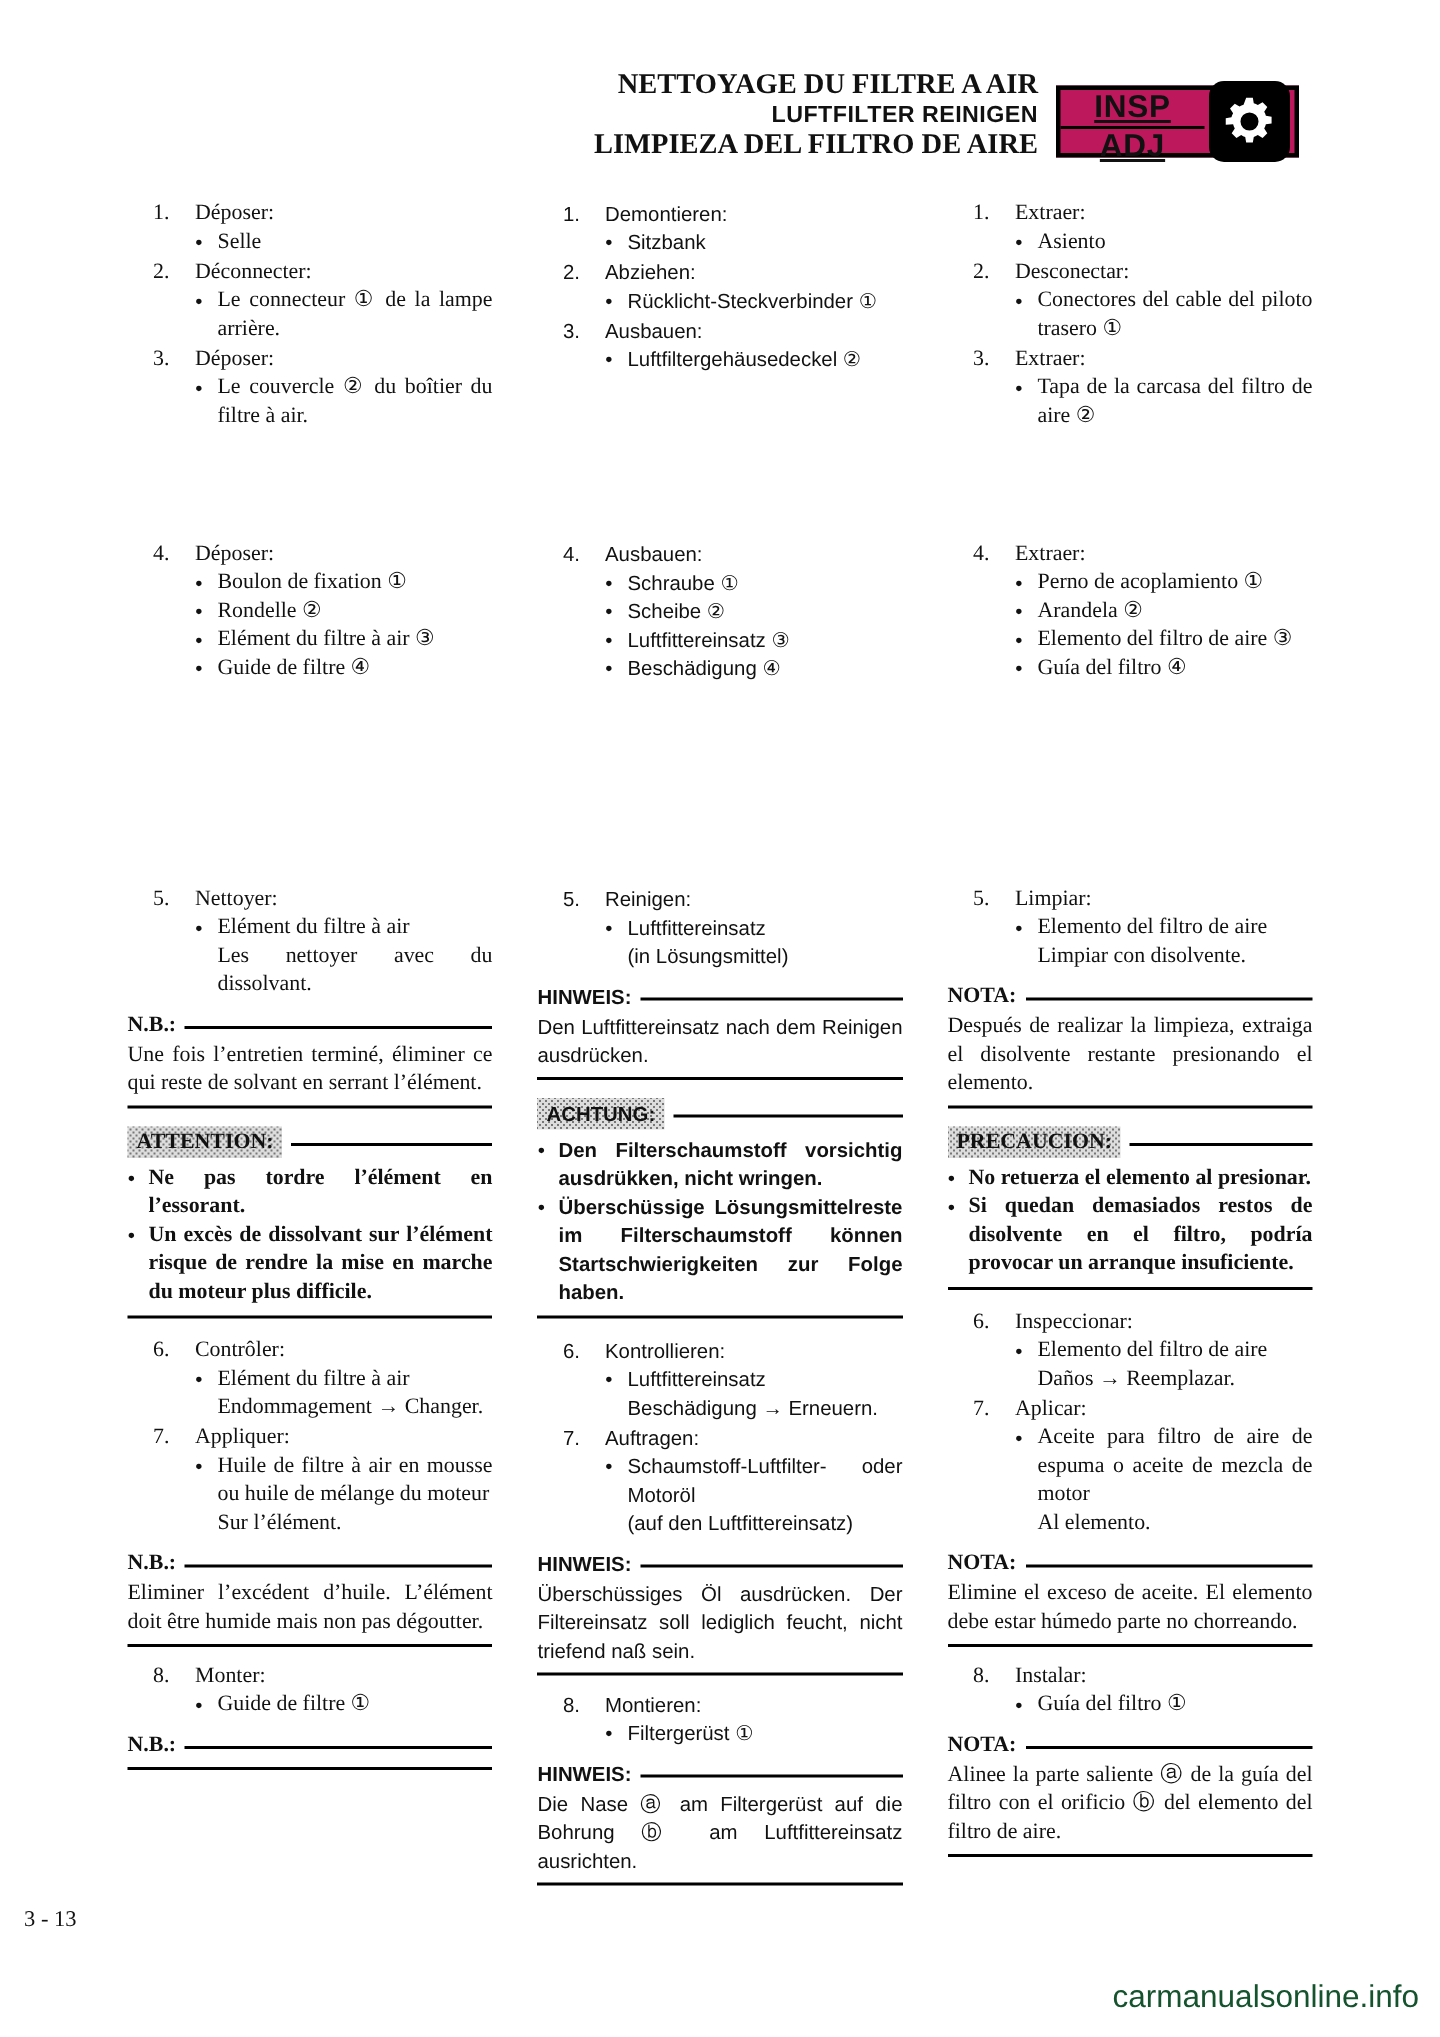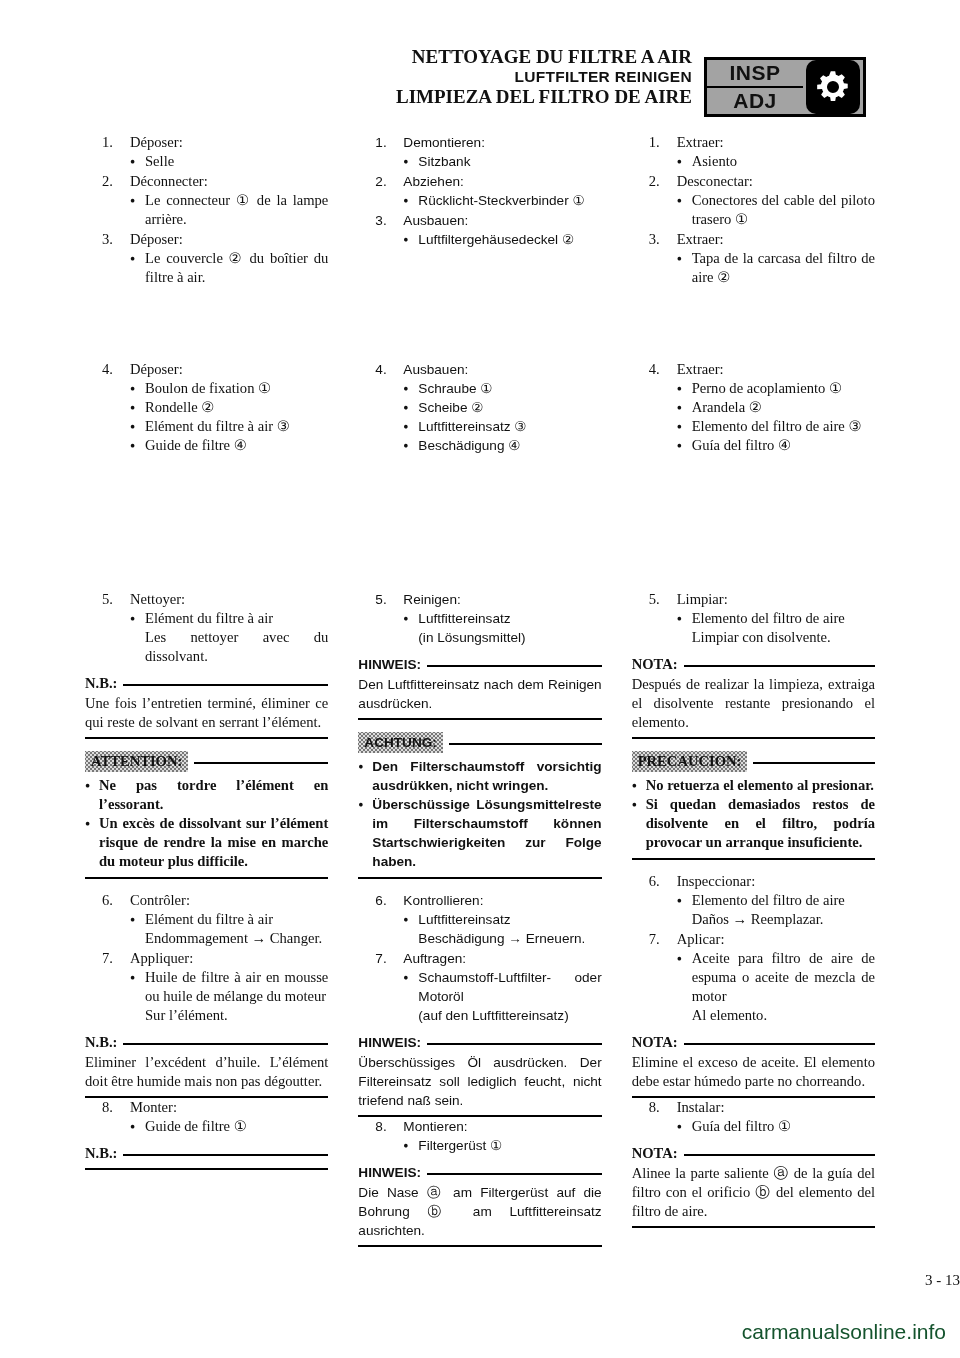--- a/index.html
+++ b/index.html
@@ -14,22 +14,22 @@
   
   .titles { position:absolute; top:47px; right:268px; text-align:right; }
   .title-fr, .title-es {
     font-family:"Liberation Serif", serif; font-weight:bold; font-size:19px; line-height:20px;
   }
   .title-de {
     font-family:"Liberation Sans", sans-serif; font-weight:bold; font-size:15.5px; line-height:20px; letter-spacing:.3px;
   }
 
   .badge {
-    position:absolute; top:57px; right:94px; width:162px; height:60px;
-    border:3px solid #000; background:#a3a3a3; display:flex;
+    position:absolute; top:57px; right:94px; width:162px; height:48px;
+    border:3px solid #000; background:#be185d; display:flex;text-decoration:underline;
   }
   .badge-text { flex:1; display:flex; flex-direction:column; }
   .badge-top, .badge-bottom {
     flex:1; display:flex; align-items:center; justify-content:center;
     font-family:"Liberation Sans", sans-serif; font-weight:bold; font-size:21px; letter-spacing:.5px;
   }
   .badge-top { border-bottom:2.5px solid #000; }
   .badge-iconbox { flex:0 0 60px; display:flex; align-items:center; justify-content:center; }
   .badge-icon-inner {
     width:54px; height:54px; background:#000; border-radius:10px;
@@ -48,42 +48,42 @@
   
   .step { margin-bottom:1px; }
   .step-head { display:flex; padding-left:17px; }
   .step-num { flex:0 0 28px; }
   .item { display:flex; margin-left:45px; }
   .dot { flex:0 0 15px; font-size:8.5px; line-height:19px; }
   .itext { flex:1; text-align:justify; }
   .subline { text-align:justify; }
 
   
-  .note { border-bottom:2px solid #000; padding-bottom:5px; margin:8px 0 0; }
+  .note { border-bottom:2px solid #000; padding-bottom:5px; margin:8px 0 10px; }
   .note-head { display:flex; align-items:center; font-weight:bold; }
   .note-rule { flex:1; border-top:2px solid #000; margin-left:6px; margin-top:2px; }
   .note-text { text-align:justify; margin-top:1px; }
 
   
   .caution { border-bottom:2px solid #000; padding-bottom:6px; margin:12px 0 12px; }
   .caution-head { display:flex; align-items:center; margin-bottom:4px; }
   .caution-label {
     font-weight:bold; padding:1px 6px;
     background-color:#ddd;
     background-image:radial-gradient(#777 26%, transparent 28%), radial-gradient(#777 26%, transparent 28%);
     background-size:4px 4px; background-position:0 0, 2px 2px;
   }
   .caution-rule { flex:1; border-top:2px solid #000; margin-left:6px; margin-top:2px; }
   .citem { display:flex; font-weight:bold; }
   .cdot { flex:0 0 14px; font-size:8.5px; line-height:19px; }
   .ctext { flex:1; text-align:justify; }
 
   
   .footer {
-    position:absolute; left:0; right:0; top:1272px; text-align:right;
+    position:absolute; left:16px; right:0; top:1272px; text-align:left;
     font-size:15px; font-family:"Liberation Serif", serif;
   }
   .watermark {
     position:absolute; right:14px; top:1320px;
     font-family:"Liberation Sans", sans-serif; font-size:21px; color:#14532d;
   }
 </style>
 </head>
 <body>
 

